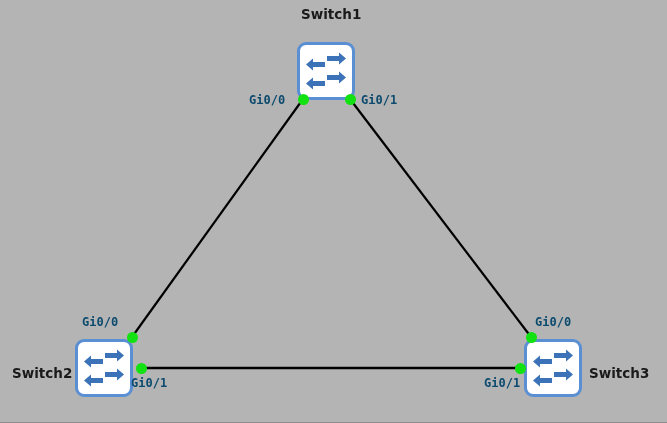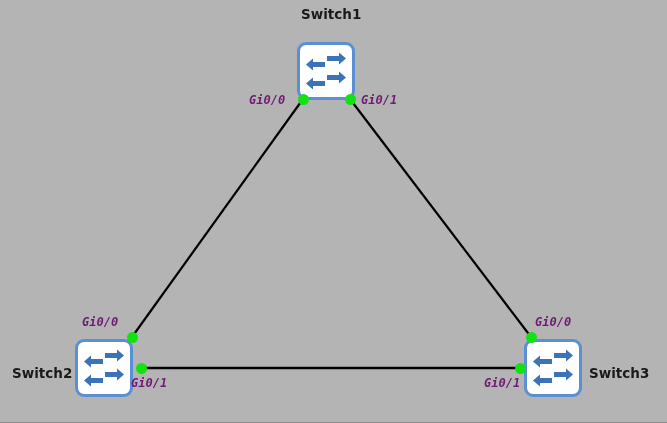--- a/index.html
+++ b/index.html
@@ -59,24 +59,23 @@
     font-weight: bold;
     font-size: 13.5px;
     color: #1a1a1a;
     white-space: nowrap;
   }
   .port-label {
     position: absolute;
     font-family: "DejaVu Sans Mono", monospace;
     font-weight: bold;
     font-size: 12px;
-    color: #701a75;
+    color: #0c4a6e;
     white-space: nowrap;
     letter-spacing: 0px;
-    font-style: italic;
   }
 </style>
 </head>
 <body>
 
 <div id="canvas">
 
   <svg id="links" viewBox="0 0 667 423" xmlns="http://www.w3.org/2000/svg">
     <line x1="303" y1="99" x2="132" y2="337" stroke="#000000" stroke-width="2.2"></line>
     <line x1="350" y1="99" x2="531" y2="337" stroke="#000000" stroke-width="2.2"></line>

